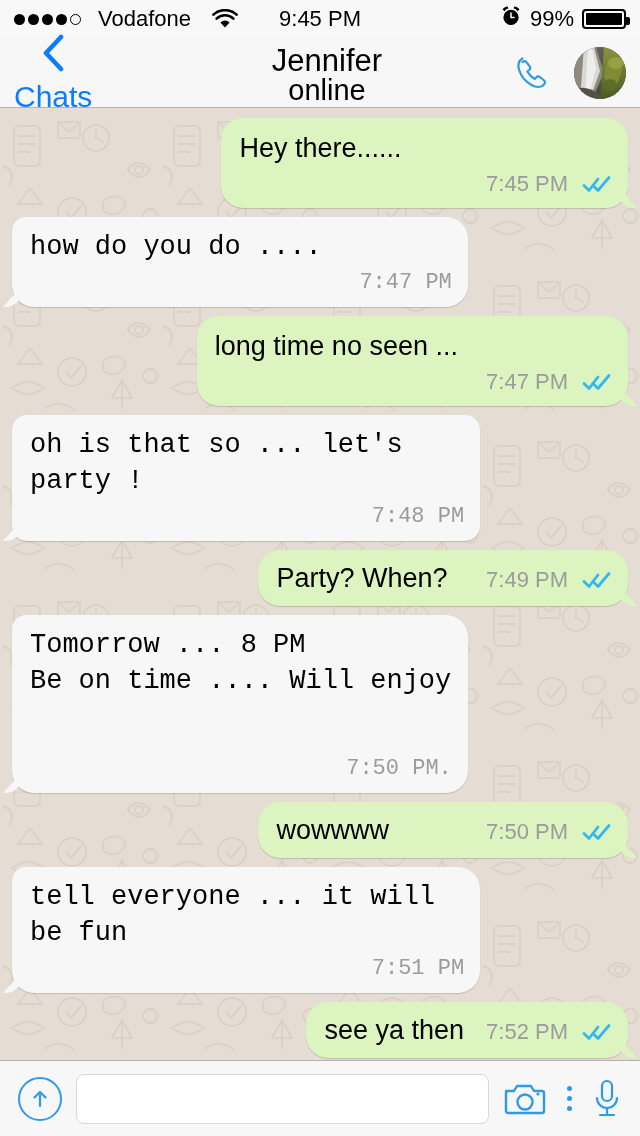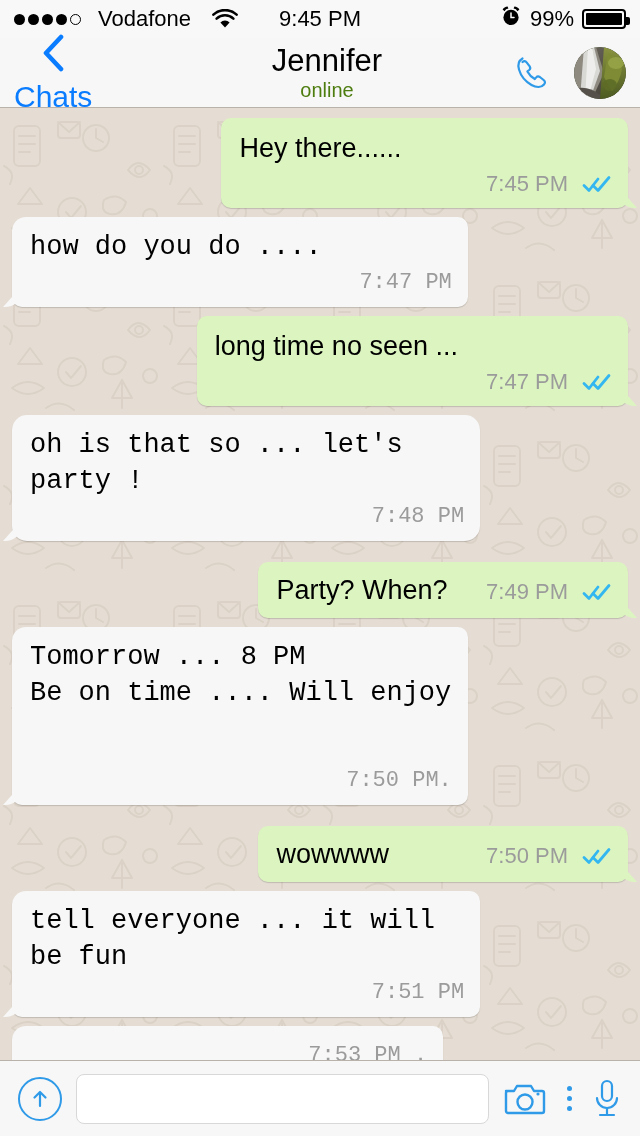--- a/index.html
+++ b/index.html
@@ -107,22 +107,22 @@
     text-align: center;
     pointer-events: none;
   }
   .nav-title {
     font-size: 31px;
     color: #000;
     line-height: 36px;
     font-weight: 400;
   }
   .nav-sub {
-    font-size: 20px;
-    color: #4d7c0f;
+    font-size: 29px;
+    color: #000000;
     line-height: 24px;
     margin-top: -1px;
   }
   .nav-right {
     margin-left: auto;
     display: flex;
     align-items: center;
     gap: 20px;
     z-index: 2;
   }
@@ -158,21 +158,21 @@
     height: 100%;
   }
 
   .row { display: flex; width: 100%; }
   .row.in  { justify-content: flex-start; }
   .row.out { justify-content: flex-end; }
 
   .bubble {
     position: relative;
     max-width: 76%;
-    border-radius: 10px;
+    border-radius: 22px;
     padding: 12px 16px 10px 18px;
     box-shadow: 0 1px 1px rgba(0,0,0,0.16);
     font-size: 27px;
     line-height: 36px;
     color: #000;
   }
   .bubble.in  { background: #f7f7f7; border-top-left-radius: 14px; font-family: Liberation Mono, monospace; }
   .bubble.out { background: #dcf5c0; }
 
   
@@ -208,21 +208,20 @@
     color: #9b9b9b;
     line-height: 28px;
     margin-top: 4px;
   }
   
   .bubble.inline {
     display: flex;
     align-items: baseline;
     gap: 22px;
     padding: 10px 16px 10px 18px;
-    margin-top: 12px;
   }
   .bubble.inline .meta { margin-top: 0; flex: 0 0 auto; }
   .bubble.inline .btext { flex: 1 1 auto; }
 
   .bubble.tall .meta { margin-top: 56px; }
 
   .ticks { display: inline-flex; align-items: center; }
 
   
   .toolbar {
@@ -465,20 +464,34 @@
           </div>
         </div>
         <div class="row in">
           <div class="bubble in" style="min-width: 76%;">
             <span class="btext">tell everyone ... it will be fun</span>
             <span class="meta">
               <span>7:51 PM</span>
             </span>
           </div>
         </div>
+        <div class="row out">
+          <div class="bubble out inline" style="min-width: 51%;">
+            <span class="btext">see ya then</span>
+            <span class="meta">
+              <span>7:52 PM</span>
+              <span class="ticks">
+                <svg width="30" height="20" viewBox="0 0 30 20">
+                  <path d="M2 11.5 L7 16.5 L16 5" stroke="#34b7f1" stroke-width="2.8" fill="none" stroke-linecap="round" stroke-linejoin="round"></path>
+                  <path d="M11 11.5 L16 16.5 L27 3.5" stroke="#34b7f1" stroke-width="2.8" fill="none" stroke-linecap="round" stroke-linejoin="round"></path>
+                </svg>
+              </span>
+            </span>
+          </div>
+        </div>
         <div class="row in">
           <div class="bubble in" style="min-width: 70%;">
             <span class="meta">
               <span>7:53 PM .</span>
             </span>
           </div>
         </div>
       </div>
   </div>
 

